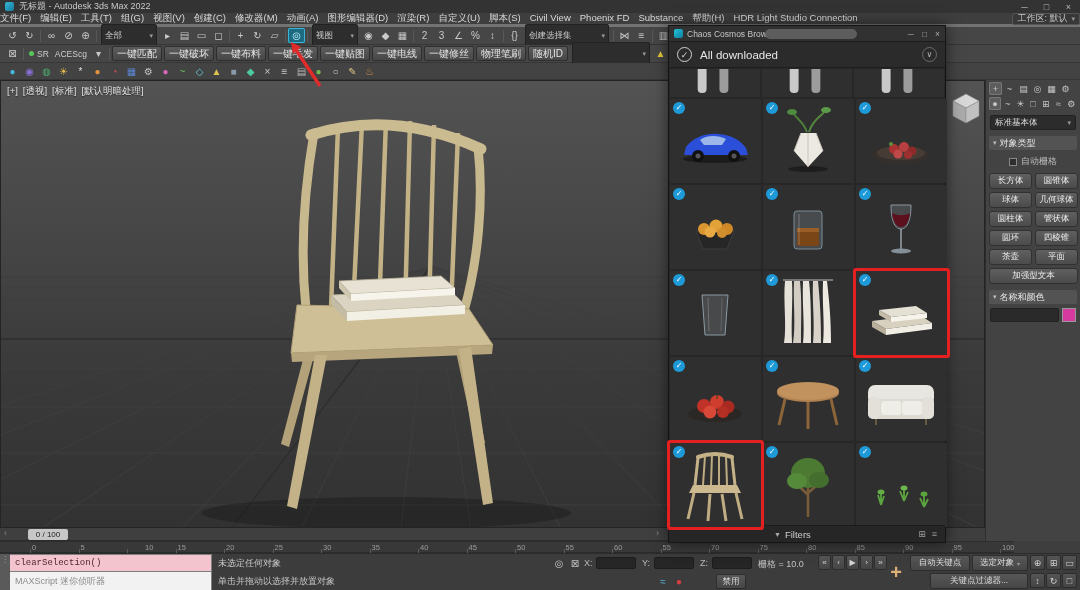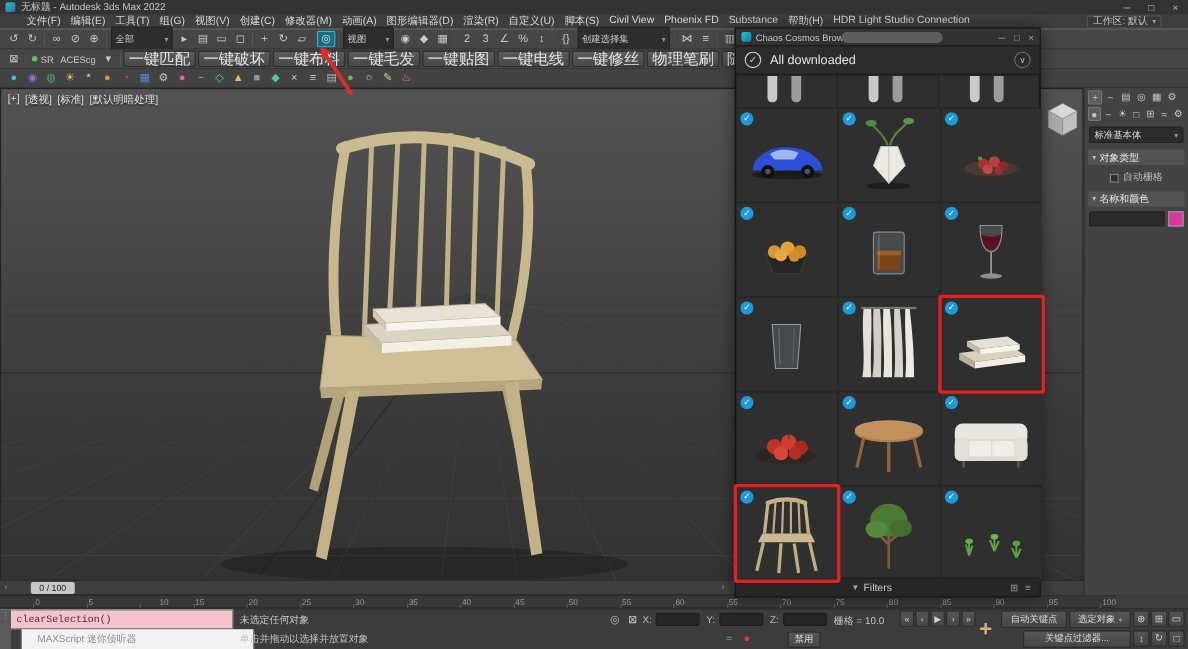--- a/index.html
+++ b/index.html
@@ -11,21 +11,21 @@
   .titlebar { position:absolute; top:0; left:0; right:0; height:13px; background:#333333;
     display:flex; align-items:center; padding:0 5px; gap:5px; }
   .title-logo { width:9px; height:9px; border-radius:2px;
     background:linear-gradient(135deg,#35b7d9,#17789c); flex:0 0 auto; }
   .title-text { font-size:9px; color:#c9c9c9; white-space:nowrap; }
   .title-controls { margin-left:auto; display:flex; gap:9px; }
   .tc { font-size:9px; color:#bbb; width:13px; text-align:center; }
 
   
   .menubar { position:absolute; top:13px; left:0; right:0; height:14px; background:#3e3e3e;
-    border-bottom:1px solid #737373; display:flex; align-items:center; padding:0 24px; gap:9px;
+    border-bottom:3px solid #737373; display:flex; align-items:center; padding:0 0; gap:9px;
     font-size:9.5px; color:#d8d8d8; }
   .menu-item { white-space:nowrap; }
   .workspace { margin-left:auto; font-size:9px; color:#c6c6c6; border:1px solid #555;
     border-radius:2px; padding:0 4px; height:12px; display:flex; align-items:center; gap:4px;
     background:#383838; white-space:nowrap;}
 
   
   .tb { position:absolute; left:0; right:0; display:flex; align-items:center; padding:0 4px;
     background:#464646; border-bottom:1px solid #363636; }
   #tb1 { top:27px; height:18px; }
@@ -34,21 +34,21 @@
   .ticon { width:17px; height:15px; display:flex; align-items:center; justify-content:center;
     font-size:10px; color:#c9c9c9; border-radius:2px; flex:0 0 auto; }
   .ticon.pressed { background:#1d6b80; box-shadow:inset 0 0 0 1px #35b7d9; color:#eaffff; }
   .tsep { width:1px; height:12px; background:#2d2d2d; border-right:1px solid #585858;
     margin:0 2px; flex:0 0 auto; }
   .tdd { height:24px; background:#2d2d2d; border:1px solid #222; border-radius:2px; color:#ccc;
     font-size:8.5px; display:flex; align-items:center; padding:0 3px; gap:3px; flex:0 0 auto;
     margin:0 2px; }
   .tdd .arr { margin-left:auto; color:#999; font-size:7px; }
   .tbtn { height:15px; background:linear-gradient(#5c5c5c,#474747); border:1px solid #2e2e2e;
-    border-radius:2px; color:#e3e3e3; font-size:14px; padding:0 4px; display:flex;
+    border-radius:2px; color:#e3e3e3; font-size:10px; padding:0 4px; display:flex;
     align-items:center; margin-right:2px; flex:0 0 auto; white-space:nowrap;text-align:center; }
   .tlabel { font-size:8.5px; color:#cccccc; padding:0 3px; display:flex; align-items:center;
     gap:3px; flex:0 0 auto; }
   .dot { width:5px; height:5px; border-radius:50%; }
 
   
   .viewport { position:absolute; left:0; top:80px; width:985px; height:448px;
     background:linear-gradient(#535353,#484848 30%,#3a3a3a 65%,#323232);
     border:1px solid #242424; overflow:hidden; }
   .vp-labels { position:absolute; left:6px; top:4px; display:flex; gap:5px; font-size:9.5px;
@@ -69,21 +69,21 @@
   .ticklab { position:absolute; top:1px; font-size:7.5px; color:#9b9b9b; }
 
   
   .statusbar { position:absolute; top:553px; left:0; width:1080px; height:37px; background:#3c3c3c;
     border-top:1px solid #2c2c2c; font-size:9px; color:#cccccc; }
   .macro { position:absolute; left:0; top:0; width:212px; height:18px; background:#f3c4ce;
     color:#55252e; font-family:"Liberation Mono","DejaVu Sans Mono",monospace; font-size:9px;
     display:flex; align-items:center; padding-left:14px; border:1px solid #7e7e7e; }
   .mini { position:absolute; left:0; top:18px; width:212px; height:19px; background:#f2f2f2;
     color:#8b8b8b; font-size:9px; display:flex; align-items:center; padding-left:14px;
-    border:1px solid #7e7e7e; border-top:none;margin-left:19px; }
+    border:1px solid #7e7e7e; border-top:none; }
   .gutter { position:absolute; left:0; top:0; width:10px; height:37px; background:#5a5a5a;
     color:#9a9a9a; font-size:8px; text-align:center; line-height:12px; z-index:2; }
   .sb-abs { position:absolute; white-space:nowrap; }
   .sb-icon { position:absolute; width:14px; height:14px; display:flex; align-items:center;
     justify-content:center; font-size:10px; color:#c0c0c0; }
   .sb-field { position:absolute; height:12px; background:#262626; border:1px solid #1d1d1d;
     border-radius:2px; color:#ccc; font-size:8px; padding:0 2px; }
   .skbtn { position:absolute; background:linear-gradient(#575757,#464646); border:1px solid #2d2d2d;
     border-radius:2px; color:#dddddd; display:flex; align-items:center; justify-content:center;
     font-size:8.5px; }
@@ -516,20 +516,33 @@
       <span class="arr">▾</span>
     </div>
     <div class="rollout">
       <span class="tri">▾</span>
       <span>对象类型</span>
     </div>
     <div class="autogrid">
       <span class="checkbox"></span>
       <span>自动栅格</span>
     </div>
+    <div class="cp-grid" id="cp-grid">
+        <div class="cp-btn">长方体</div>
+        <div class="cp-btn">圆锥体</div>
+        <div class="cp-btn">球体</div>
+        <div class="cp-btn">几何球体</div>
+        <div class="cp-btn">圆柱体</div>
+        <div class="cp-btn">管状体</div>
+        <div class="cp-btn">圆环</div>
+        <div class="cp-btn">四棱锥</div>
+        <div class="cp-btn">茶壶</div>
+        <div class="cp-btn">平面</div>
+        <div class="cp-btn wide">加强型文本</div>
+      </div>
     <div class="rollout">
       <span class="tri">▾</span>
       <span>名称和颜色</span>
     </div>
     <div class="namerow">
       <div class="nameinput"></div>
       <div class="swatch" id="swatch" style="background: rgb(214, 58, 158);"></div>
     </div>
   </div>
 

